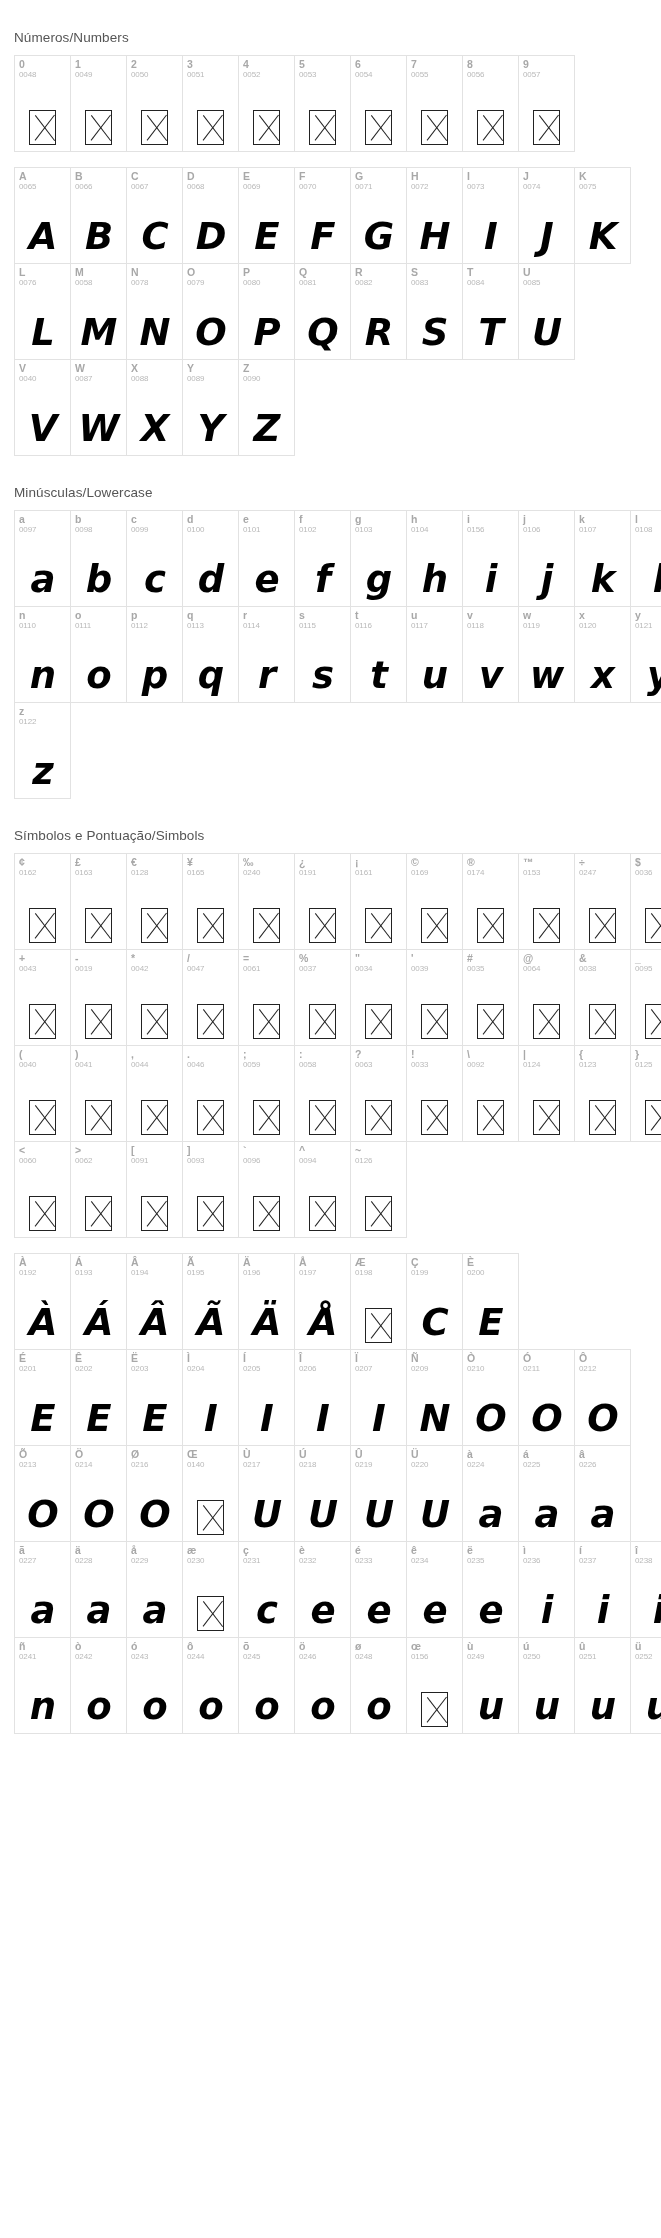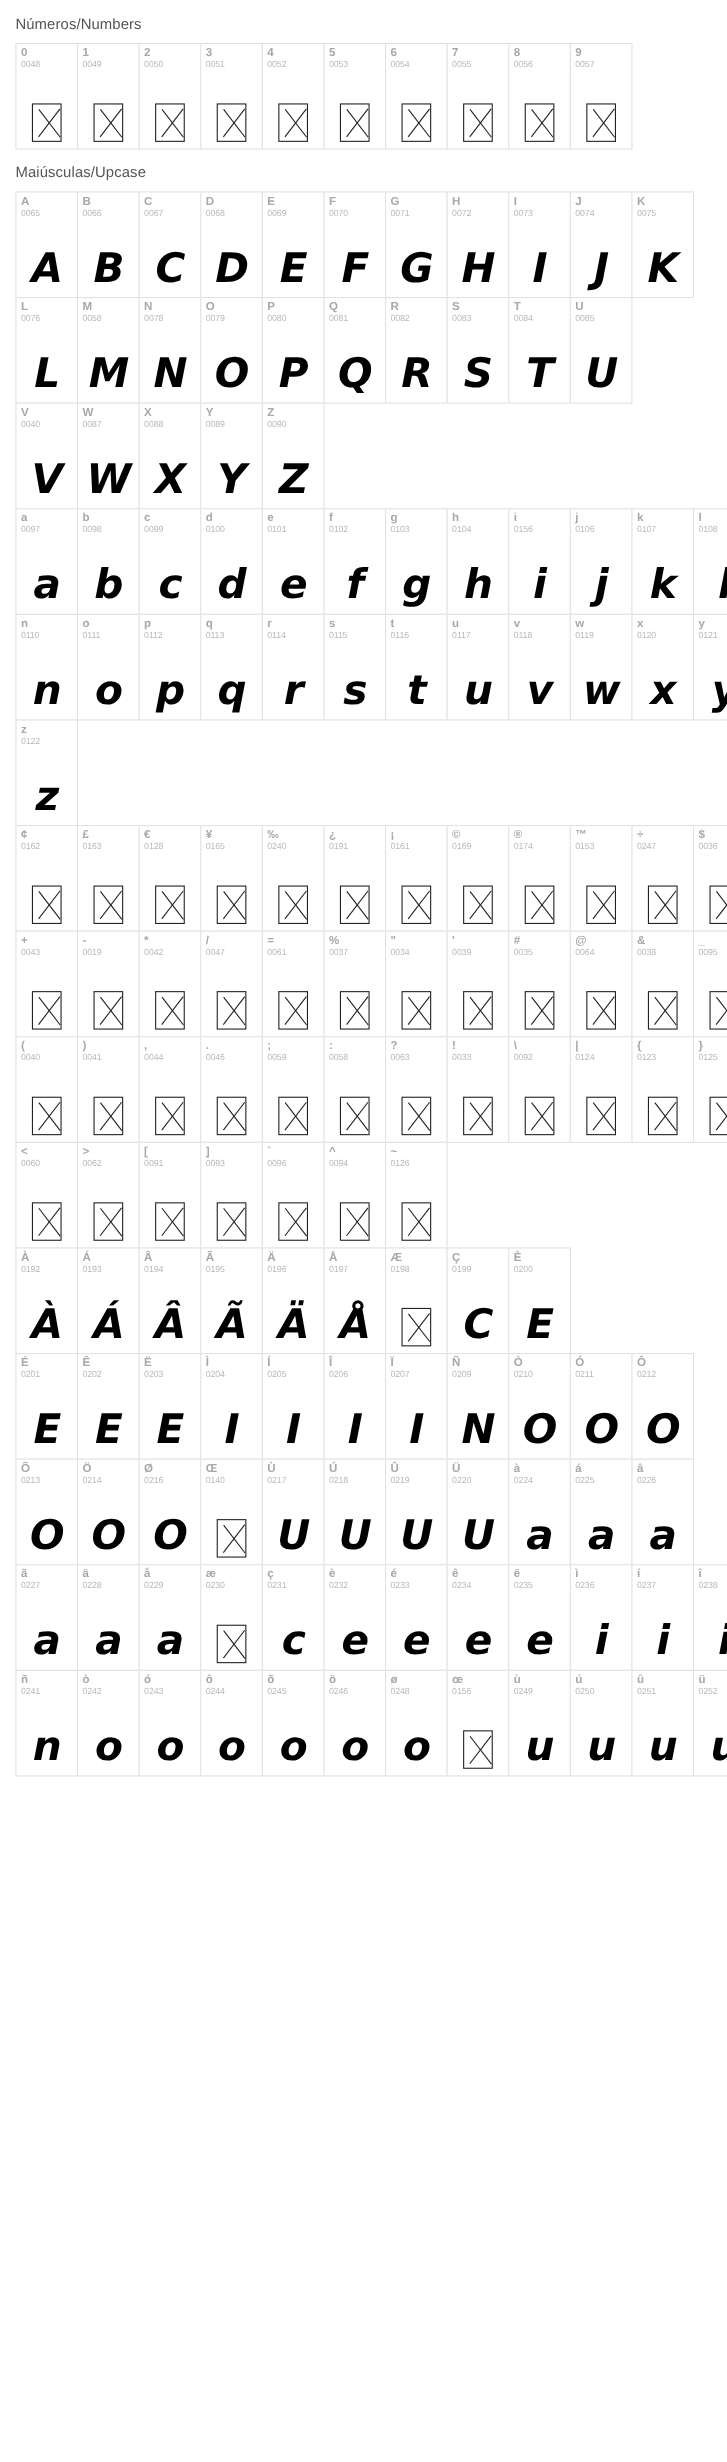--- a/index.html
+++ b/index.html
@@ -12,21 +12,21 @@
     font-family: "Liberation Sans", sans-serif;
     color: #444444;
     -webkit-font-smoothing: antialiased;
   }
   .page {
     width: 661px;
     box-sizing: border-box;
     padding: 0 0 20px 0;
   }
   .section {
-    margin: 0 0 0 0;
+    margin: 16px 0 0 0;
   }
   .section-title {
     font-size: 13.5px;
     color: #555555;
     padding: 14px 0 10px 14px;
     font-weight: normal;
     letter-spacing: 0.1px;
   }
   .grid {
     display: flex;
@@ -186,21 +186,20 @@
               <div class="meta">
                 <span class="ch">9</span>
                 <span class="code">0057</span>
               </div>
               <div class="glyph tofu"><span class="tofu-box"></span></div>
             </div>
           </div>
         </div>
       </div>
       <div class="section">
-        <div class="section-title">Maiúsculas/Upcase</div>
         <div class="grid">
           <div class="row">
             <div class="cell">
               <div class="meta">
                 <span class="ch">A</span>
                 <span class="code">0065</span>
               </div>
               <div class="glyph graf">A</div>
             </div>
             <div class="cell">
@@ -379,20 +378,21 @@
               <div class="meta">
                 <span class="ch">Z</span>
                 <span class="code">0090</span>
               </div>
               <div class="glyph graf">Z</div>
             </div>
           </div>
         </div>
       </div>
       <div class="section">
+        <div class="section-title">Minúsculas/Lowercase</div>
         <div class="grid">
           <div class="row">
             <div class="cell">
               <div class="meta">
                 <span class="ch">a</span>
                 <span class="code">0097</span>
               </div>
               <div class="glyph graf">a</div>
             </div>
             <div class="cell">
@@ -564,20 +564,21 @@
               <div class="meta">
                 <span class="ch">z</span>
                 <span class="code">0122</span>
               </div>
               <div class="glyph graf">z</div>
             </div>
           </div>
         </div>
       </div>
       <div class="section">
+        <div class="section-title">Símbolos e Pontuação/Simbols</div>
         <div class="grid">
           <div class="row">
             <div class="cell">
               <div class="meta">
                 <span class="ch">¢</span>
                 <span class="code">0162</span>
               </div>
               <div class="glyph tofu"><span class="tofu-box"></span></div>
             </div>
             <div class="cell">

